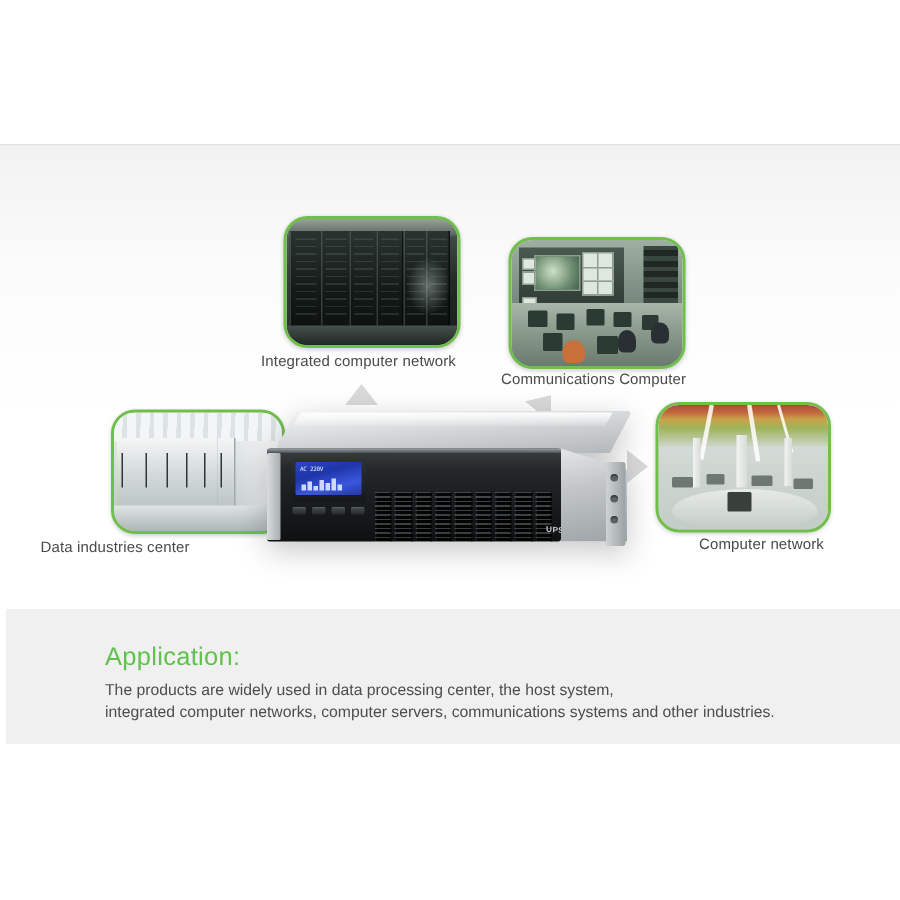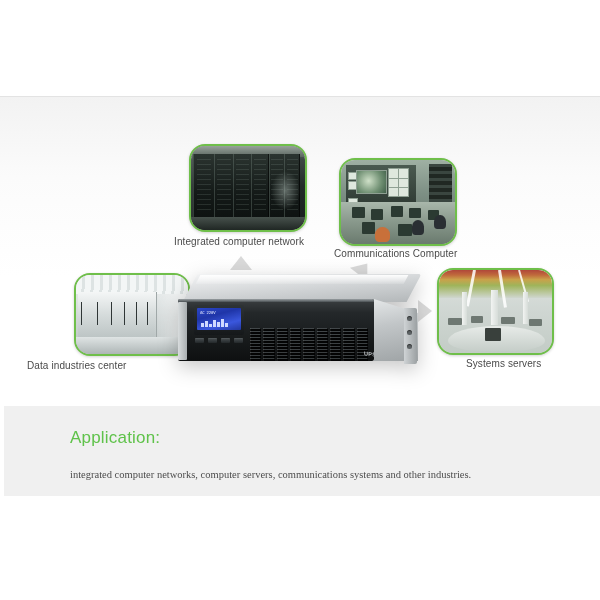--- a/index.html
+++ b/index.html
@@ -418,21 +418,20 @@
     font-size: 10.5px;
     color: #4d4d4d;
     white-space: nowrap;
   }
   .app-line2 {
     position: absolute;
     left: 66px; top: 63px;
     font-size: 10.5px;
     color: #4d4d4d;
     white-space: nowrap;
-    font-family: Liberation Serif, serif;
   }
   .bottom-white {
     position: absolute;
     left: 0; top: 496px;
     width: 600px; height: 104px;
     background: #ffffff;
   }
 </style>
 </head>
 <body>
@@ -522,21 +521,21 @@
           <div class="col" style="left:74%;top:27%;width:5%;height:38%"></div>
           <div class="wk" style="left:8%;top:58%;width:12%;height:8%"></div>
           <div class="wk" style="left:28%;top:56%;width:11%;height:8%"></div>
           <div class="wk" style="left:55%;top:57%;width:12%;height:8%"></div>
           <div class="wk" style="left:80%;top:59%;width:11%;height:8%"></div>
           <div class="deskring"></div>
           <div class="wk dark" style="left:41%;top:70%;width:14%;height:16%"></div>
         </div>
       </div>
     </div>
-    <div class="thumb-label" id="label-servers">Systems servers</div>
+    <div class="thumb-label" id="label-servers">Computer network</div>
 
     <div class="arrow up" id="arrow-network"></div>
     <div class="arrow up" id="arrow-comms"></div>
     <div class="arrow left" id="arrow-data"></div>
     <div class="arrow right" id="arrow-servers"></div>
 
     <div class="device">
       <div class="dev-top"></div>
       <div class="dev-top-hi"></div>
       <div class="dev-side"></div>
@@ -583,18 +582,19 @@
         <div class="ear-hole" style="top:8px"></div>
         <div class="ear-hole" style="top:22px"></div>
         <div class="ear-hole" style="top:36px"></div>
       </div>
     </div>
 
   </div>
 
   <div class="app-band">
     <div class="app-title">Application:</div>
+    <div class="app-line1">The products are widely used in data processing center, the host system,</div>
     <div class="app-line2">integrated computer networks, computer servers,  communications systems and other industries.</div>
   </div>
 
   <div class="bottom-white"></div>
 
 </div>
 
 </body></html>

